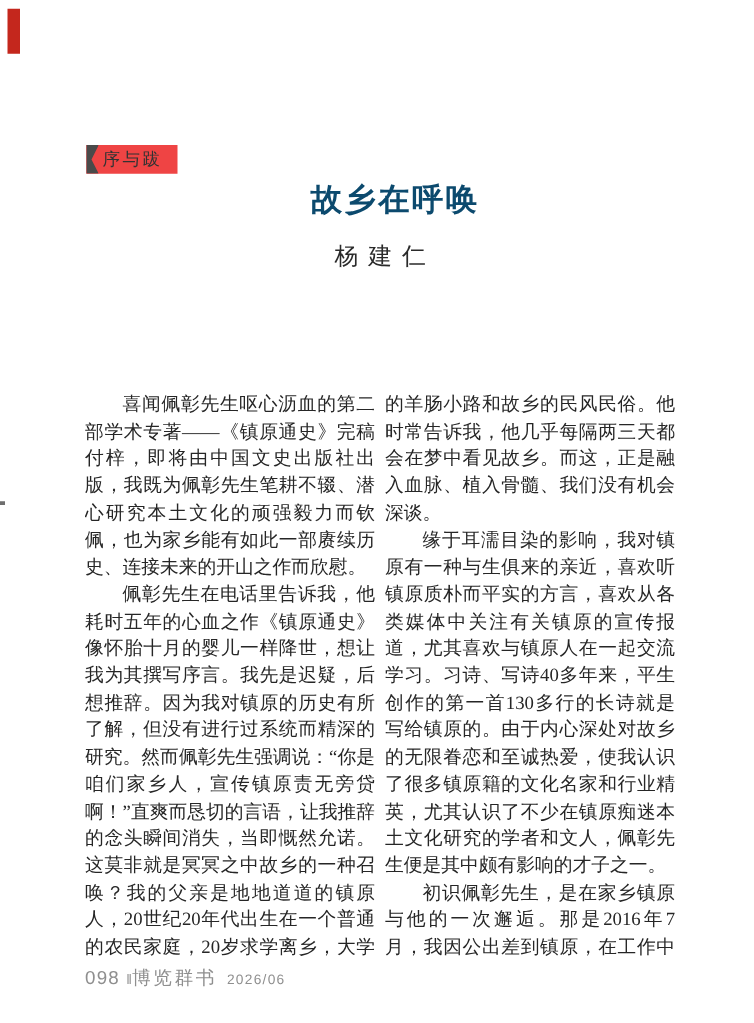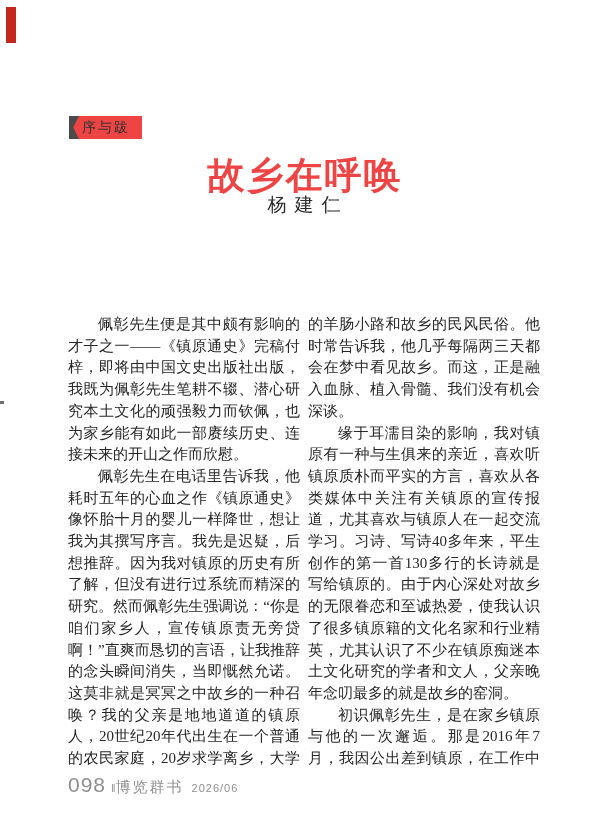--- a/index.html
+++ b/index.html
@@ -19,22 +19,22 @@
   .bracket-icon{
     width:10px;height:23px;background:#4a4a4a;flex:0 0 auto;
     clip-path:polygon(0 0,100% 0,42% 50%,100% 100%,0 100%);
   }
   .section-label .label-text{
     font-family:"Liberation Sans","DejaVu Sans",sans-serif;
     font-size:14px;color:#333;letter-spacing:2px;padding-left:3px;white-space:nowrap;
   }
   
   .title{
-    position:absolute;left:69px;top:126px;width:472px;text-align:center;
-    font-size:37px;font-weight:900;color:#ef4444;letter-spacing:2px;
+    position:absolute;left:80px;top:126px;width:472px;text-align:center;
+    font-size:25px;font-weight:900;color:#0c4a6e;letter-spacing:2px;
   }
   .author{
     position:absolute;left:68px;top:192px;width:472px;text-align:center;
     font-size:19px;color:#2a2a2a;letter-spacing:8px;text-indent:8px;
   }
   
   .columns{
     position:absolute;left:68px;top:314px;width:473px;height:456px;
     display:flex;gap:8px;overflow:hidden;
   }
@@ -42,21 +42,21 @@
   .col p{
     margin:0;font-size:15px;line-height:21.7px;text-align:justify;
     color:#262626;word-break:break-all;
   }
   .col p.indent{text-indent:2em;}
   
   .footer{
     position:absolute;left:68px;top:773px;display:flex;align-items:baseline;
     color:#8f8f8f;font-family:"Liberation Sans","DejaVu Sans",sans-serif;
   }
-  .footer .page-num{font-size:21px;letter-spacing:1px;}
+  .footer .page-num{font-size:15px;letter-spacing:1px;}
   .footer .sep{font-size:11px;margin-left:5px;}
   .footer .magazine{font-size:15px;letter-spacing:2px;}
   .footer .issue{font-size:11px;margin-left:8px;letter-spacing:1px;}
 </style>
 </head>
 <body>
 
 <div class="page">
 
   <div class="red-mark"></div>
@@ -66,26 +66,26 @@
     <span class="bracket-icon"></span>
     <span class="label-text">序与跋</span>
   </div>
 
   <h1 class="title">故乡在呼唤</h1>
 
   <div class="author">杨建仁</div>
 
   <div class="columns">
     <div class="col">
-      <p class="indent">佩彰先生便是其中颇有影响的才子之一——《镇原通史》完稿付梓，即将由中国文史出版社出版，我既为佩彰先生笔耕不辍、潜心研究本土文化的顽强毅力而钦佩，也为家乡能有如此一部赓续历史、连接未来的开山之作而欣慰。</p>
+      <p class="indent">喜闻佩彰先生呕心沥血的第二部学术专著——《镇原通史》完稿付梓，即将由中国文史出版社出版，我既为佩彰先生笔耕不辍、潜心研究本土文化的顽强毅力而钦佩，也为家乡能有如此一部赓续历史、连接未来的开山之作而欣慰。</p>
       <p class="indent">佩彰先生在电话里告诉我，他耗时五年的心血之作《镇原通史》像怀胎十月的婴儿一样降世，想让我为其撰写序言。我先是迟疑，后想推辞。因为我对镇原的历史有所了解，但没有进行过系统而精深的研究。然而佩彰先生强调说：“你是咱们家乡人，宣传镇原责无旁贷啊！”直爽而恳切的言语，让我推辞的念头瞬间消失，当即慨然允诺。这莫非就是冥冥之中故乡的一种召唤？我的父亲是地地道道的镇原人，20世纪20年代出生在一个普通的农民家庭，20岁求学离乡，大学毕业后一直在他乡工作，镇原便成了他一生魂牵梦萦的故乡。我对镇原最初的了解，是从父亲的言谈举止中感知的。父亲晚年念叨最多的就是故乡的窑洞、故乡的杏树、故乡</p>
     </div>
     <div class="col">
       <p>的羊肠小路和故乡的民风民俗。他时常告诉我，他几乎每隔两三天都会在梦中看见故乡。而这，正是融入血脉、植入骨髓、我们没有机会深谈。</p>
-      <p class="indent">缘于耳濡目染的影响，我对镇原有一种与生俱来的亲近，喜欢听镇原质朴而平实的方言，喜欢从各类媒体中关注有关镇原的宣传报道，尤其喜欢与镇原人在一起交流学习。习诗、写诗40多年来，平生创作的第一首130多行的长诗就是写给镇原的。由于内心深处对故乡的无限眷恋和至诚热爱，使我认识了很多镇原籍的文化名家和行业精英，尤其认识了不少在镇原痴迷本土文化研究的学者和文人，父亲晚年念叨最多的就是故乡的窑洞。</p>
+      <p class="indent">缘于耳濡目染的影响，我对镇原有一种与生俱来的亲近，喜欢听镇原质朴而平实的方言，喜欢从各类媒体中关注有关镇原的宣传报道，尤其喜欢与镇原人在一起交流学习。习诗、写诗40多年来，平生创作的第一首130多行的长诗就是写给镇原的。由于内心深处对故乡的无限眷恋和至诚热爱，使我认识了很多镇原籍的文化名家和行业精英，尤其认识了不少在镇原痴迷本土文化研究的学者和文人，佩彰先生便是其中颇有影响的才子之一。</p>
       <p class="indent">初识佩彰先生，是在家乡镇原与他的一次邂逅。那是2016年7月，我因公出差到镇原，在工作中偶遇了他。当时因为时间关系，我们没有机会深谈。佩彰先生给人的感觉就是饱读经史的一介书生，清瘦而结实的躯体洋溢着一股强劲的文化气息，憨厚中透露出</p>
     </div>
   </div>
 
   <div class="footer">
     <span class="page-num">098</span>
     <span class="sep">‖</span>
     <span class="magazine">博览群书</span>
     <span class="issue">2026/06</span>
   </div>

